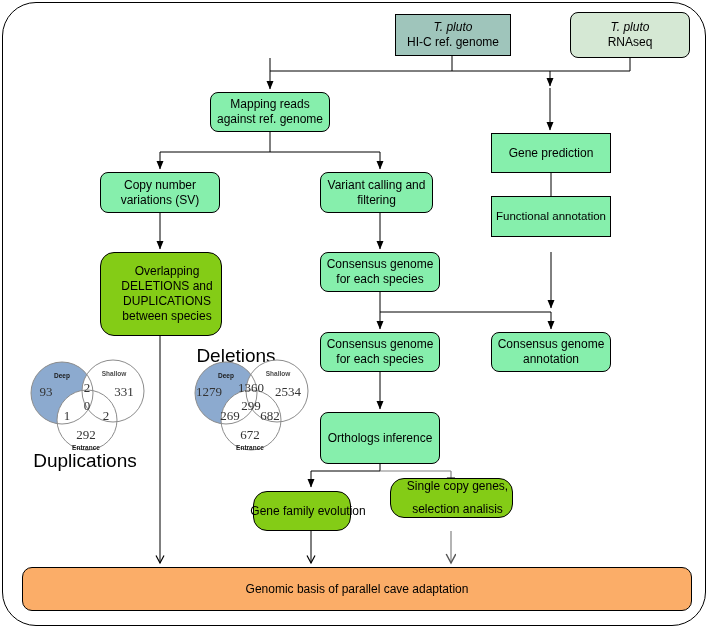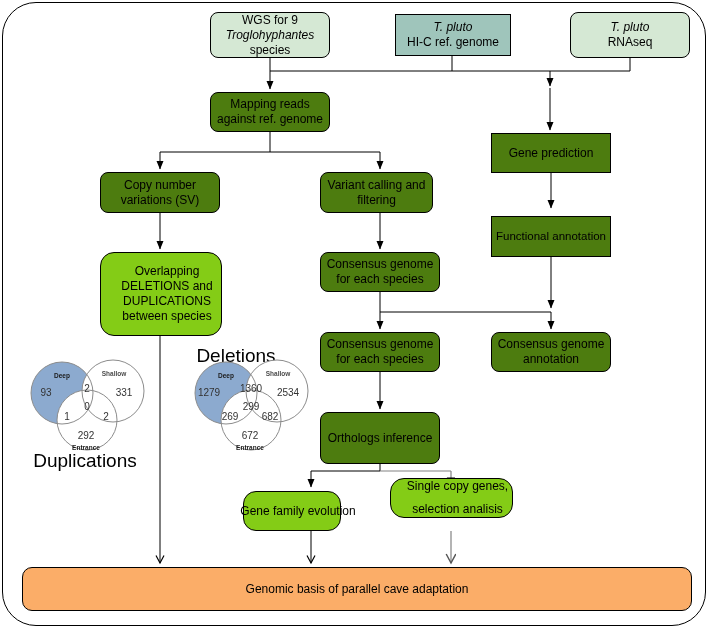--- a/index.html
+++ b/index.html
@@ -1,37 +1,37 @@
 <!DOCTYPE html>
 <html><head>
 <meta charset="utf-8">
 <style>
   html,body{margin:0;padding:0;background:#fff;}
   .stage{position:relative;width:711px;height:631px;background:#fff;
          font-family:"Liberation Sans",sans-serif;color:#000;overflow:hidden;}
   .frame{position:absolute;left:2px;top:2px;width:704px;height:624px;
          border:1.5px solid #000;border-radius:34px;box-sizing:border-box;}
-  .box{position:absolute;box-sizing:border-box;border:1px solid #000;background:#4d7c0f;
+  .box{position:absolute;box-sizing:border-box;border:1px solid #000;background:#86efac;
        display:flex;flex-direction:column;justify-content:center;align-items:center;
        font-size:12px;line-height:15px;text-align:center;}
   .round{border-radius:8px;}
   .round-lg{border-radius:14px;}
   .green{background:#d5e8d4;}
   .teal{background:#9fc5bb;}
   .gray{background:#84cc16;padding-left:12px;}
   .orange{background:#fbad68;}
   .line{white-space:nowrap;}
   .italic{font-style:italic;}
   .conn{position:absolute;left:0;top:0;}
   .venn{position:absolute;width:150px;height:100px;}
   .venn svg{position:absolute;left:0;top:0;}
   .vl,.vn{position:absolute;transform:translate(-50%,-50%);white-space:nowrap;}
   .vl{font-size:6.5px;font-weight:bold;color:#1a1a1a;}
   .vl.shallow{color:#4d4d4d;}
-  .vn{font-size:10px;color:#333;}
+  .vn{font-size:13px;color:#333;font-family:Liberation Serif, serif;}
   .venn-title{position:absolute;width:120px;text-align:center;font-size:19px;}
 </style>
 </head>
 <body>
 
 <div class="stage">
   <div class="frame"></div>
 
   <svg class="conn" width="711" height="631">
     <defs>
@@ -69,25 +69,20 @@
       <line x1="160" y1="336" x2="160" y2="563" marker-end="url(#m-open)"></line>
       <line x1="311" y1="531" x2="311" y2="563" marker-end="url(#m-open)"></line>
     </g>
     <g stroke="#828282" stroke-width="1.2" fill="none">
       <polyline points="380,471 451,471"></polyline>
       <line x1="451" y1="471" x2="451" y2="487" marker-end="url(#m-solid)"></line>
       <line x1="451" y1="531" x2="451" y2="563" marker-end="url(#m-open-gray)"></line>
     </g>
   </svg>
 
-  <div class="box green round" style="left:210px;top:12px;width:120px;height:46px;">
-    <span class="line">WGS for 9</span>
-    <span class="line italic">Troglohyphantes</span>
-    <span class="line">species</span>
-  </div>
   <div class="box teal" style="left:395px;top:14px;width:116px;height:42px;">
     <span class="line italic">T. pluto</span>
     <span class="line">HI-C ref. genome</span>
   </div>
   <div class="box green round" style="left:570px;top:12px;width:120px;height:46px;">
     <span class="line italic">T. pluto</span>
     <span class="line">RNAseq</span>
   </div>
 
   <div class="box round" style="left:210px;top:92px;width:120px;height:40px;">
@@ -98,21 +93,21 @@
     <span class="line">Copy number</span>
     <span class="line">variations (SV)</span>
   </div>
   <div class="box round" style="left:320px;top:172px;width:113px;height:41px;">
     <span class="line">Variant calling and</span>
     <span class="line">filtering</span>
   </div>
   <div class="box" style="left:491px;top:133px;width:120px;height:40px;">
     <span class="line">Gene prediction</span>
   </div>
-  <div class="box" style="left:491px;top:216px;width:120px;height:41px;font-size:11.5px;">
+  <div class="box" style="left:491px;top:196px;width:120px;height:41px;font-size:11.5px;">
     <span class="line">Functional annotation</span>
   </div>
 
   <div class="box gray round-lg" style="left:100px;top:252px;width:122px;height:84px;">
     <span class="line">Overlapping</span>
     <span class="line">DELETIONS and</span>
     <span class="line">DUPLICATIONS</span>
     <span class="line">between species</span>
   </div>
   <div class="box round" style="left:320px;top:252px;width:120px;height:40px;">
@@ -124,21 +119,21 @@
     <span class="line">for each species</span>
   </div>
   <div class="box round" style="left:491px;top:332px;width:120px;height:40px;">
     <span class="line">Consensus genome</span>
     <span class="line">annotation</span>
   </div>
 
   <div class="box round" style="left:320px;top:412px;width:120px;height:52px;">
     <span class="line">Orthologs inference</span>
   </div>
-  <div class="box gray round-lg" style="left:243px;top:491px;width:98px;height:40px;border-radius:13px;">
+  <div class="box gray round-lg" style="left:253px;top:491px;width:98px;height:40px;">
     <span class="line">Gene family evolution</span>
   </div>
   <div class="box gray round-lg" style="left:390px;top:478px;width:123px;height:40px;justify-content:space-between;">
     <span class="line">Single copy genes,</span>
     <span class="line">selection analisis</span>
   </div>
 
   <div class="box orange" style="left:22px;top:567px;width:670px;height:44px;border-radius:10px;">
     <span class="line">Genomic basis of parallel cave adaptation</span>
   </div>

